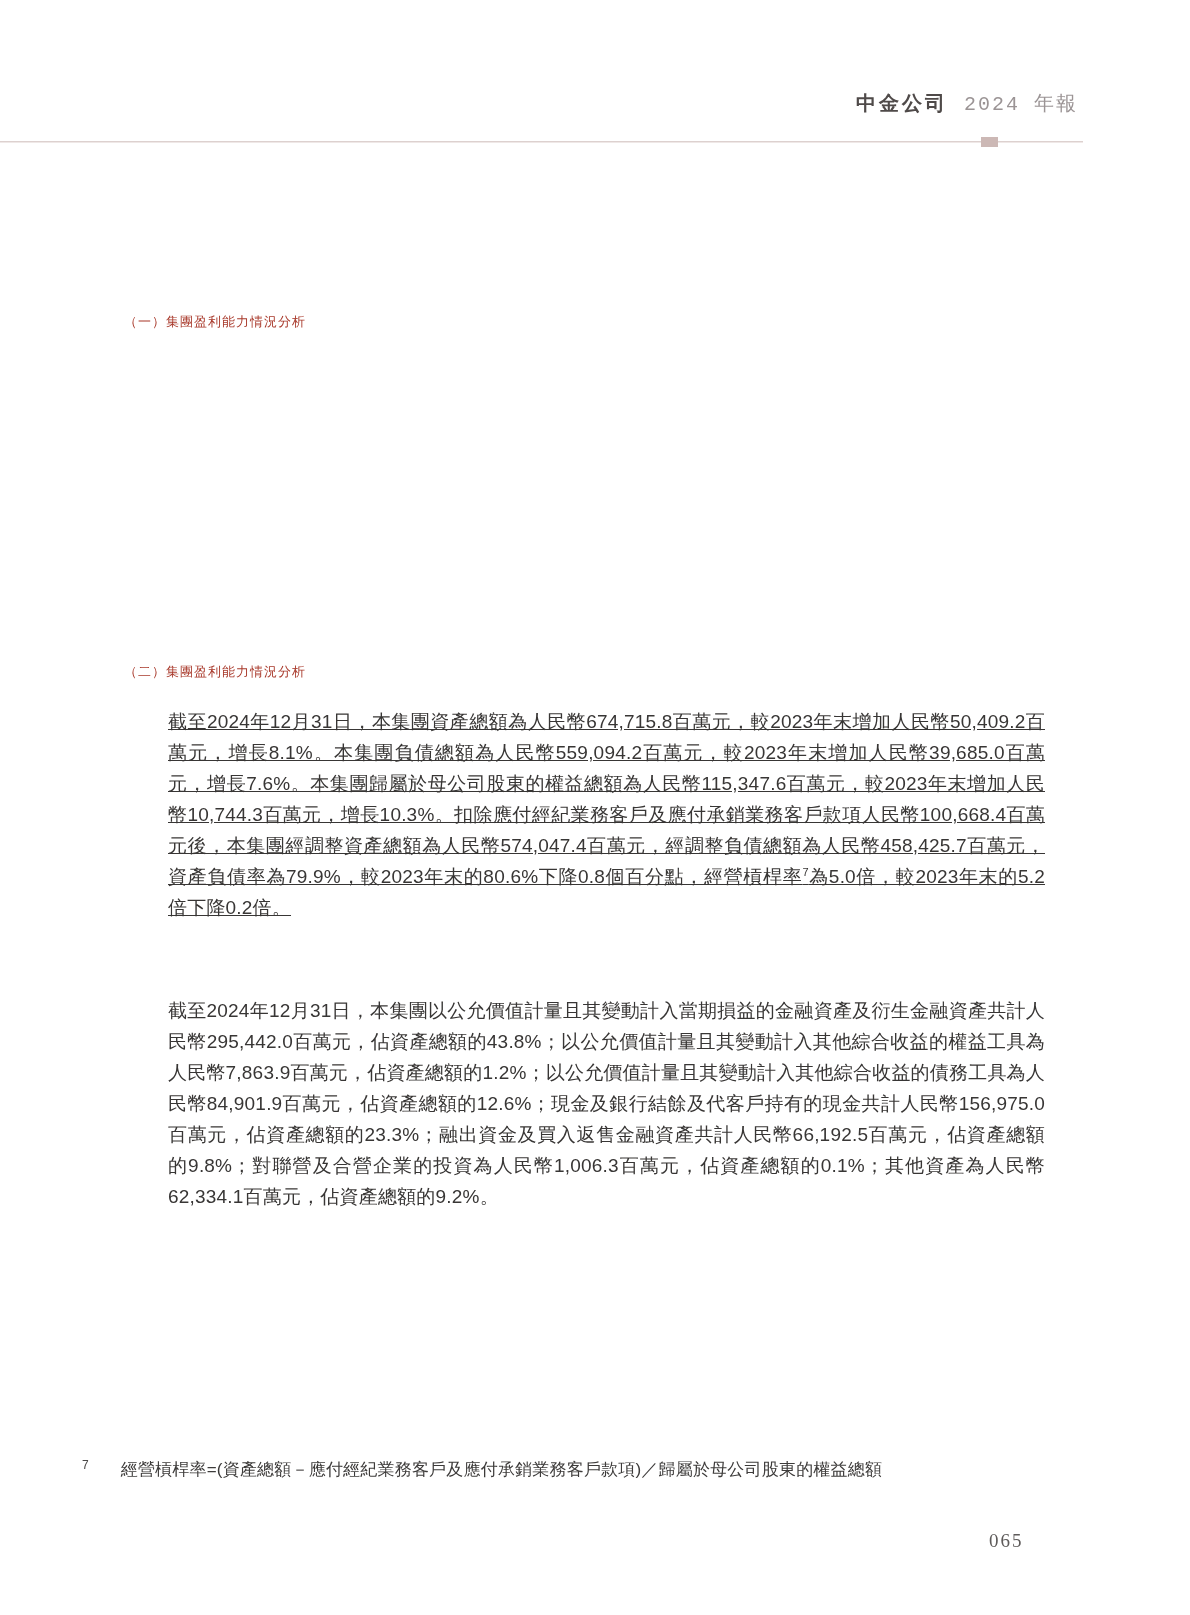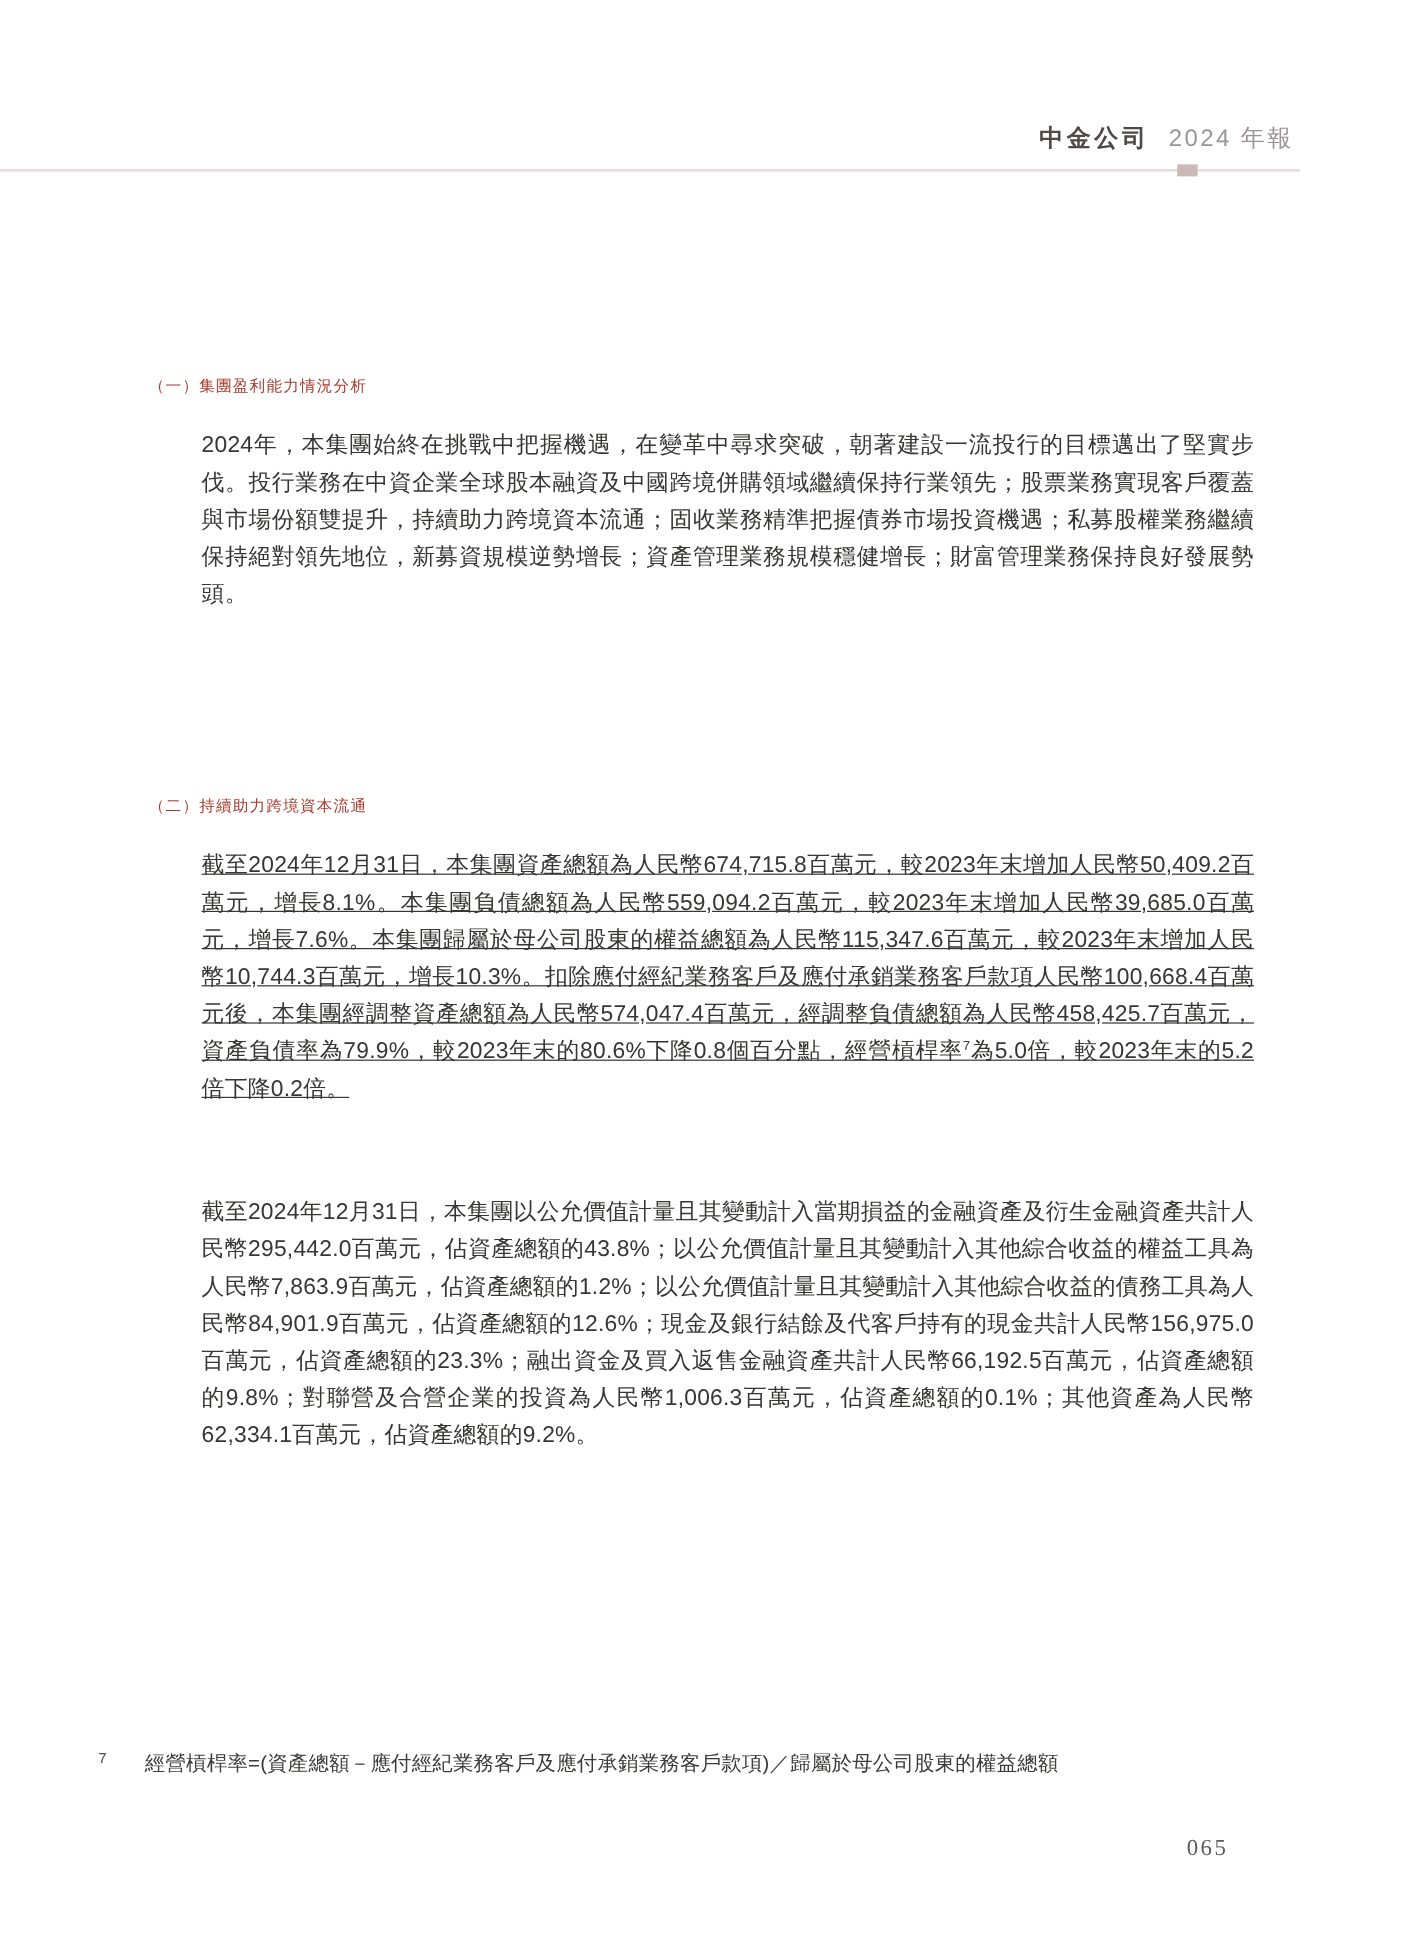--- a/index.html
+++ b/index.html
@@ -8,23 +8,23 @@
     width: 1190px;
     height: 1615px;
     background: #ffffff;
     font-family: "Liberation Sans", sans-serif;
     overflow: hidden;
   }
 
   
   .header {
     position: absolute;
-    top: 102px;
+    top: 90px;
     right: 112px;
-    font-family: Liberation Sans, sans-serif;
+    font-family: Liberation Mono, monospace;
     white-space: nowrap;
   }
   .company {
     font-size: 20px;
     font-weight: bold;
     color: #4f4a49;
     letter-spacing: 3px;
   }
   .year {
     font-size: 20px;
@@ -132,23 +132,22 @@
 <div class="page">
 
   <div class="header">
     <span class="company">中金公司</span><span class="year">2024 年報</span>
   </div>
   <div class="divider"></div>
   <div class="divider-square"></div>
 
 
   <h2 class="sub-title sub1">（一）集團盈利能力情況分析</h2>
-  <p class="body para1">2024年，本集團始終在挑戰中把握機遇，在變革中尋求突破，朝著建設一流投行的目標邁出了堅實步伐。投行業務在中資企業全球股本融資及中國跨境併購領域繼續保持行業領先；股票業務實現客戶覆蓋與市場份額雙提升，持續助力跨境資本流通；固收業務精準把握債券市場投資機遇；私募股權業務繼續保持絕對領先地位，新募資規模逆勢增長；資產管理業務規模穩健增長；財富管理業務保持良好發展勢頭。</p>
 
-  <h2 class="sub-title sub2">（二）持續助力跨境資本流通</h2>
+  <h2 class="sub-title sub2">（二）集團盈利能力情況分析</h2>
   <p class="body para3"><span>截至2024年12月31日，本集團資產總額為人民幣674,715.8百萬元，較2023年末增加人民幣50,409.2百萬元，增長8.1%。本集團負債總額為人民幣559,094.2百萬元，較2023年末增加人民幣39,685.0百萬元，增長7.6%。本集團歸屬於母公司股東的權益總額為人民幣115,347.6百萬元，較2023年末增加人民幣10,744.3百萬元，增長10.3%。扣除應付經紀業務客戶及應付承銷業務客戶款項人民幣100,668.4百萬元後，本集團經調整資產總額為人民幣574,047.4百萬元，經調整負債總額為人民幣458,425.7百萬元，資產負債率為79.9%，較2023年末的80.6%下降0.8個百分點，經營槓桿率</span><sup class="fn-ref">7</sup><span>為5.0倍，較2023年末的5.2倍下降0.2倍。</span></p>
   <p class="body para4">截至2024年12月31日，本集團以公允價值計量且其變動計入當期損益的金融資產及衍生金融資產共計人民幣295,442.0百萬元，佔資產總額的43.8%；以公允價值計量且其變動計入其他綜合收益的權益工具為人民幣7,863.9百萬元，佔資產總額的1.2%；以公允價值計量且其變動計入其他綜合收益的債務工具為人民幣84,901.9百萬元，佔資產總額的12.6%；現金及銀行結餘及代客戶持有的現金共計人民幣156,975.0百萬元，佔資產總額的23.3%；融出資金及買入返售金融資產共計人民幣66,192.5百萬元，佔資產總額的9.8%；對聯營及合營企業的投資為人民幣1,006.3百萬元，佔資產總額的0.1%；其他資產為人民幣62,334.1百萬元，佔資產總額的9.2%。</p>
 
   <div class="footnote">
     <span class="fn-marker">7</span><span class="fn-text">經營槓桿率=(資產總額－應付經紀業務客戶及應付承銷業務客戶款項)／歸屬於母公司股東的權益總額</span>
   </div>
 
   <div class="page-number">065</div>
 
 </div>

